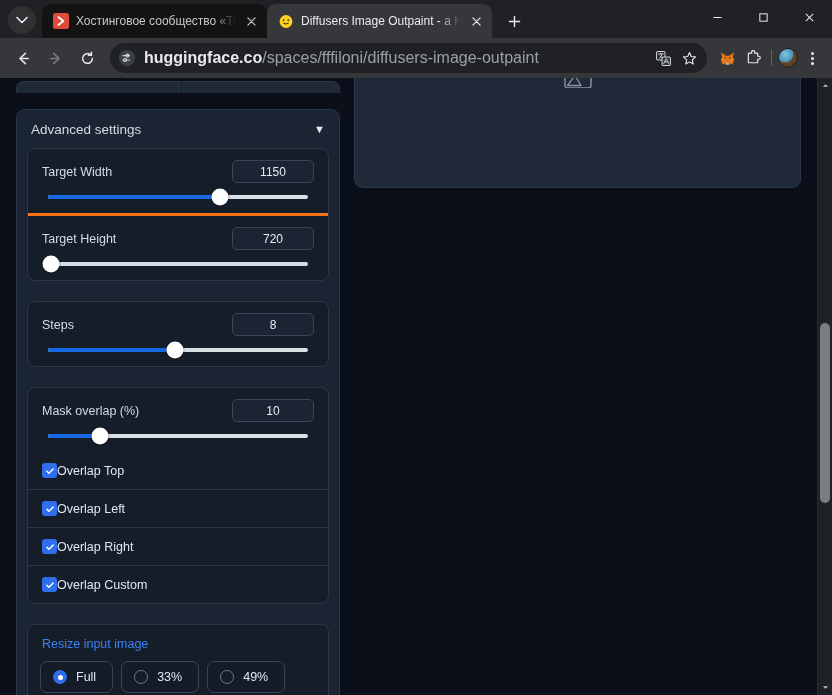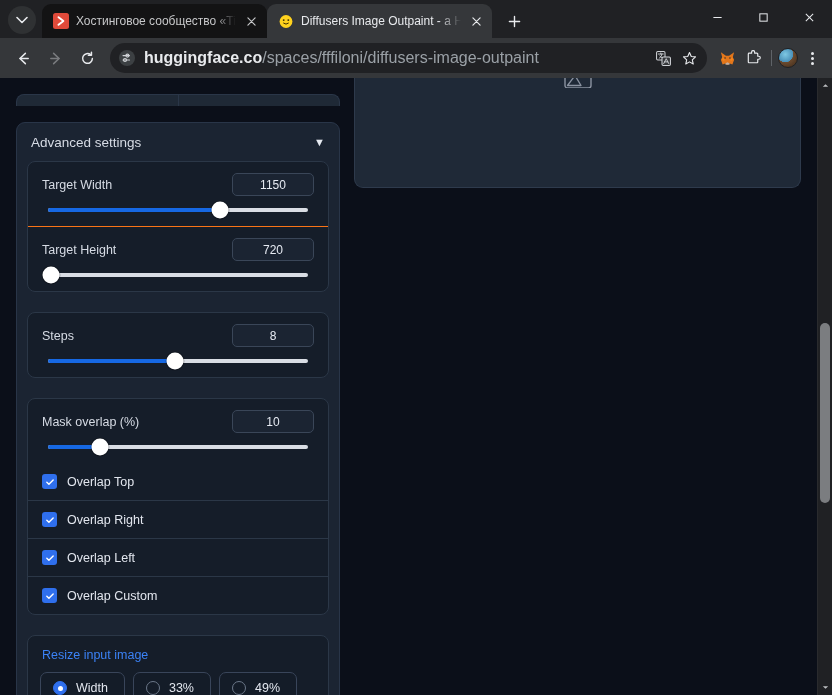--- a/index.html
+++ b/index.html
@@ -91,21 +91,21 @@
     align-items: center; justify-content: center; gap: 2px; cursor: pointer; }
   .menu-dots i { width: 3px; height: 3px; border-radius: 50%; background: #e8eaed; display: block; }
 
   
   .viewport { flex: 1 1 auto; position: relative; background: #0b0f19; overflow: hidden; display: flex; }
   .page {
     flex: 1 1 auto; position: relative; background: #0b0f19;
     padding: 0; overflow: hidden;
   }
   .gr-cols { display: flex; gap: 14px; padding: 0 16px; height: 100%; }
-  .col-left { width: 324px; flex: 0 0 324px; padding-top: 17px; }
+  .col-left { width: 324px; flex: 0 0 324px; padding-top: 4px; }
   .col-right { flex: 1 1 auto; padding-top: 0; }
 
   
   .cut-top {
     height: 12px; border: 1px solid #2a3648; border-bottom: none;
     border-radius: 8px 8px 0 0; background: #1f2936;
     display: flex; margin-top: -1px;
   }
   .cut-top > div { flex: 1 1 50%; }
   .cut-top > div + div { border-left: 1px solid #2a3648; }
@@ -120,41 +120,41 @@
   }
   .panel-title { font-size: 13.5px; color: #d6dbe4; font-weight: 400; }
   .caret { color: #e5e9f0; font-size: 11px; line-height: 1; }
 
   .group {
     border: 1px solid #2b3747; border-radius: 8px; margin: 0 10px 20px 10px;
     background: #151d29;
   }
 
   .slider-row { padding: 11px 14px 14px 14px; }
-  .slider-row + .slider-row { border-top: 1px solid #f97316; }
+  .slider-row + .slider-row { border-top: 3px solid #f97316; }
   .slider-top { display: flex; align-items: center; justify-content: space-between; margin-bottom: 12px; }
   .slider-label { font-size: 12.5px; color: #d6dbe4; }
   .num-box {
     width: 82px; height: 23px; border: 1px solid #3a4658; border-radius: 5px;
     background: #1b2432; color: #e6eaf2; font-size: 12px;
     display: flex; align-items: center; justify-content: center; cursor: text;
   }
   .track {
     position: relative; height: 4px; border-radius: 3px; background: #d9dde4;
     margin: 0 6px 0 6px;
   }
   .track .fill { position: absolute; left: 0; top: 0; bottom: 0; border-radius: 3px; background: #1668e3; }
   .track .thumb {
     position: absolute; top: 50%; width: 17px; height: 17px; border-radius: 50%;
     background: #ffffff; transform: translate(-50%, -50%); cursor: pointer;
     box-shadow: 0 0 0 1px rgba(0,0,0,.25);
   }
 
   .check-row {
-    display: flex; align-items: center; gap: 10px; padding: 11px 14px;
+    display: flex; align-items: center; gap: 0; padding: 11px 14px;
     cursor: pointer;
   }
   .check-row + .check-row { border-top: 1px solid #2b3747; }
   .cbx {
     width: 15px; height: 15px; border-radius: 3px; flex: 0 0 15px;
     display: flex; align-items: center; justify-content: center;
   }
   .cbx.on { background: #2f6fed; }
   .cbx svg { width: 10px; height: 10px; }
   .check-label { font-size: 12.5px; color: #e2e6ee; }
@@ -423,49 +423,49 @@
                     </svg>
                 </span>
                 <span class="check-label">Overlap Top</span>
               </div>
               <div class="check-row">
                 <span class="cbx on">
                   <svg viewBox="0 0 12 12">
                       <path d="M2.2 6.2 L4.7 8.7 L9.8 3.5" fill="none" stroke="#fff" stroke-width="1.7" stroke-linecap="round" stroke-linejoin="round"></path>
                     </svg>
                 </span>
-                <span class="check-label">Overlap Right</span>
+                <span class="check-label">Overlap Left</span>
               </div>
               <div class="check-row">
                 <span class="cbx on">
                   <svg viewBox="0 0 12 12">
                       <path d="M2.2 6.2 L4.7 8.7 L9.8 3.5" fill="none" stroke="#fff" stroke-width="1.7" stroke-linecap="round" stroke-linejoin="round"></path>
                     </svg>
                 </span>
-                <span class="check-label">Overlap Left</span>
+                <span class="check-label">Overlap Right</span>
               </div>
               <div class="check-row">
                 <span class="cbx on">
                   <svg viewBox="0 0 12 12">
                       <path d="M2.2 6.2 L4.7 8.7 L9.8 3.5" fill="none" stroke="#fff" stroke-width="1.7" stroke-linecap="round" stroke-linejoin="round"></path>
                     </svg>
                 </span>
                 <span class="check-label">Overlap Custom</span>
               </div>
             </div>
 
             <div class="group">
               <div class="radio-panel">
                 <div class="radio-title">Resize input image</div>
                 <div class="radio-wrap">
                   <div class="radio-chip">
                     <span class="rdo on">
                         <i></i>
                       </span>
-                    <span class="radio-label">Width</span>
+                    <span class="radio-label">Full</span>
                   </div>
                   <div class="radio-chip">
                     <span class="rdo"></span>
                     <span class="radio-label">33%</span>
                   </div>
                   <div class="radio-chip">
                     <span class="rdo"></span>
                     <span class="radio-label">49%</span>
                   </div>
                   <div class="radio-chip">

